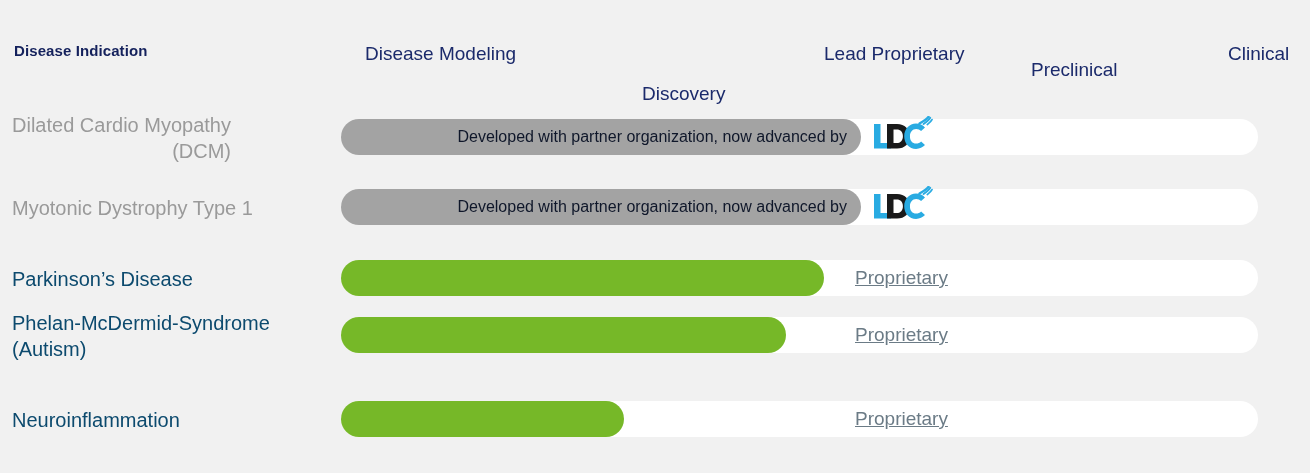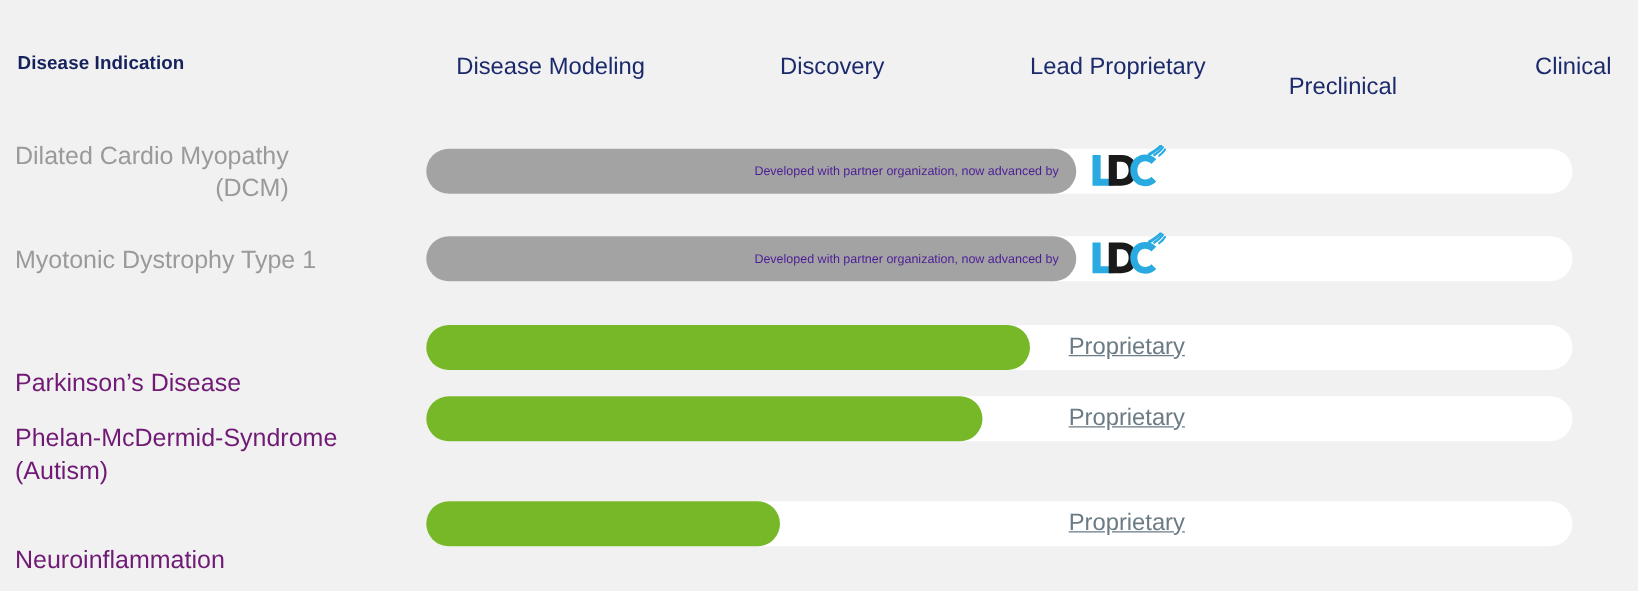--- a/index.html
+++ b/index.html
@@ -18,61 +18,61 @@
     position:absolute;left:14px;top:0;
     font-size:15px;font-weight:bold;color:#14215c;
     letter-spacing:.1px;white-space:nowrap;
   }
   .hdr-stage{
     position:absolute;top:1px;
     font-size:19px;font-weight:normal;color:#1b2a6b;
     white-space:nowrap;
   }
   .hdr-stage.s0{left:365px;}
-  .hdr-stage.s1{left:624px;}
+  .hdr-stage.s1{left:642px;margin-top:40px;}
   .hdr-stage.s2{left:824px;}
   .hdr-stage.s3{left:1031px;margin-top:16px;}
   .hdr-stage.s4{left:1228px;}
 
   
   .row{position:absolute;left:0;width:1310px;height:46px;}
   .row.r0{top:114px;}
   .row.r1{top:184px;}
   .row.r2{top:255px;}
   .row.r3{top:312px;}
   .row.r4{top:396px;}
 
   .row-label{
     position:absolute;left:12px;
     font-size:20px;font-weight:normal;line-height:26px;
     white-space:pre-line;
   }
   .row-label.gray{color:#9a9a9a;text-align:right;}
-  .row-label.green{color:#701a75;margin-top:28px;}
+  .row-label.green{color:#0c4a6e;}
   .row-label.two-line{top:-2px;}
   .row-label.one-line{top:11px;}
 
   
   .track{
     position:absolute;left:341px;top:5px;
     width:917px;height:36px;
     background:#ffffff;border-radius:18px;
   }
   
   .fill{
     position:absolute;left:341px;top:5px;
     height:36px;border-radius:18px;
   }
   .fill.gray{background:#a3a3a3;}
   .fill.green{background:#76b828;}
 
   .fill-text{
     position:absolute;right:14px;top:0;height:36px;
     display:flex;align-items:center;
-    font-size:10px;color:#4c1d95;white-space:nowrap;
+    font-size:16px;color:#0f172a;white-space:nowrap;
   }
 
   .track-note{
     position:absolute;top:5px;height:36px;
     display:flex;align-items:center;
     font-size:19px;color:#6b7b86;white-space:nowrap;text-decoration:underline;
   }
 
   
   .ldc{

